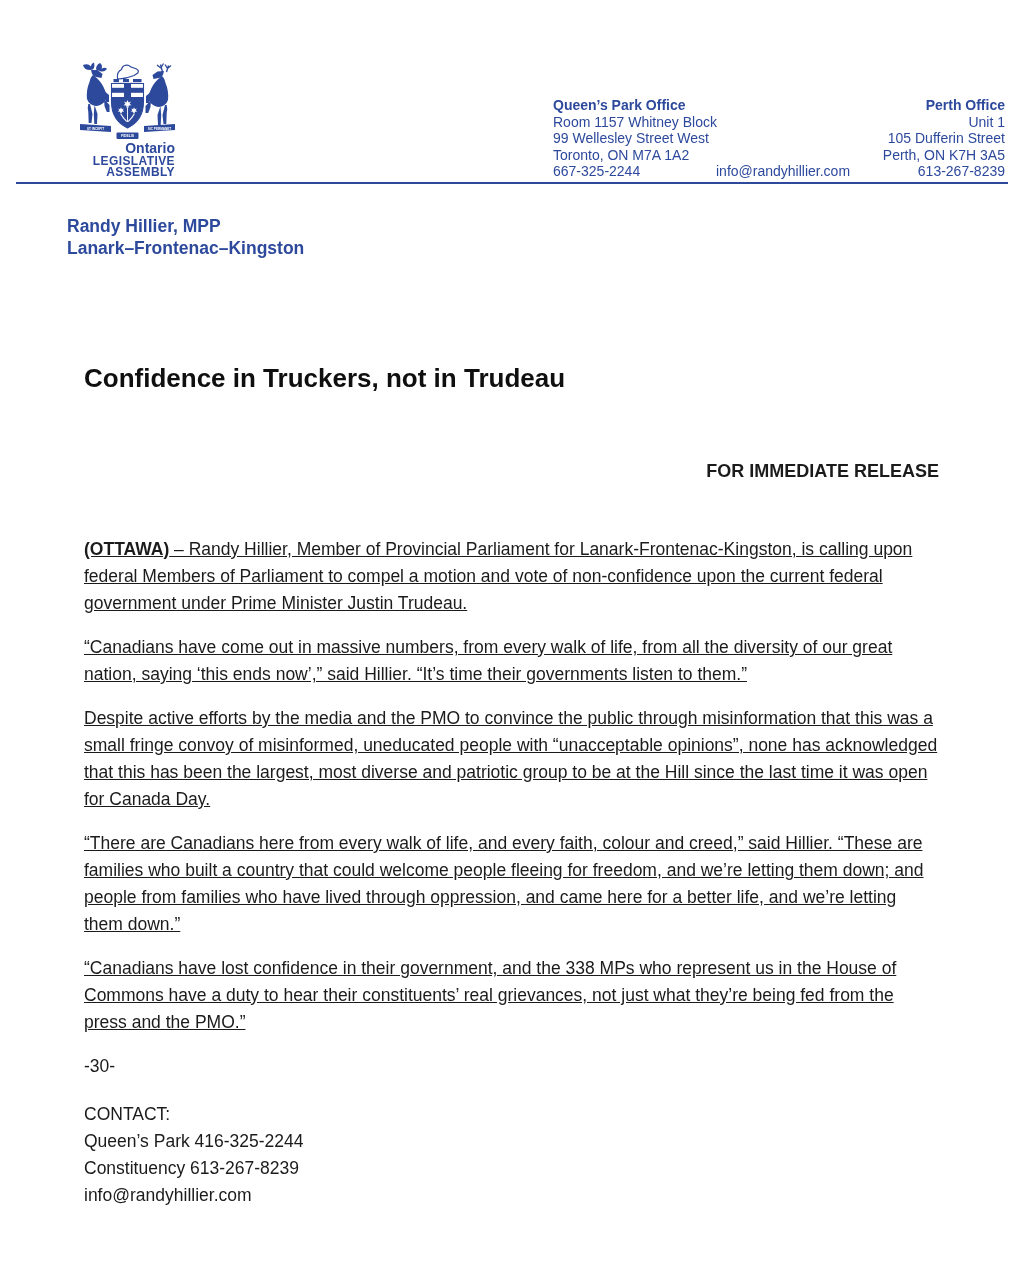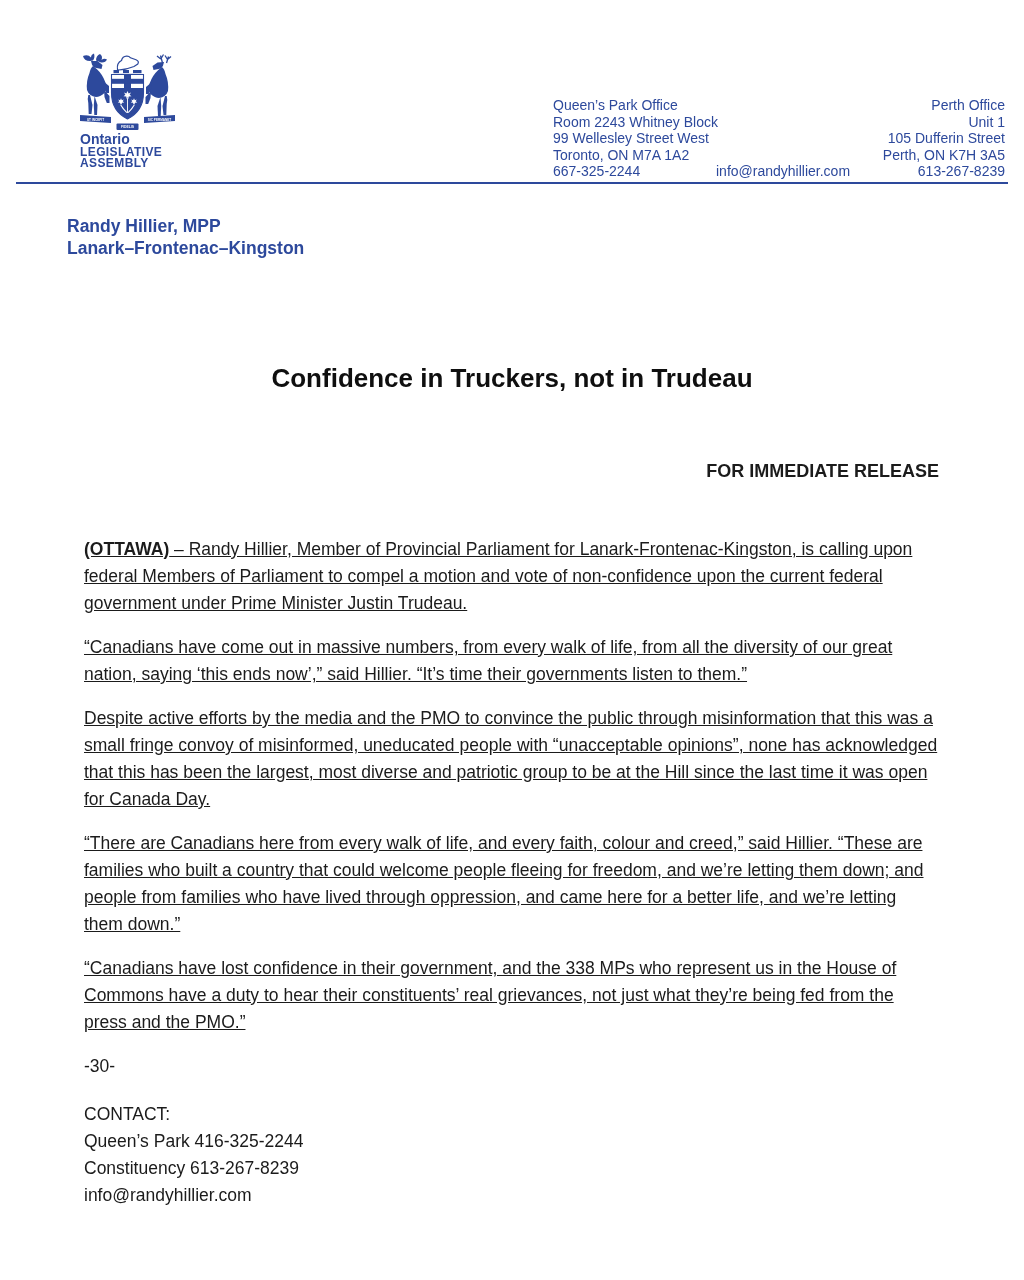--- a/index.html
+++ b/index.html
@@ -9,44 +9,44 @@
     width: 1024px;
     height: 1280px;
     background: #ffffff;
     font-family: "Liberation Sans", sans-serif;
     color: #1b1b1b;
     overflow: hidden;
   }
   
   .logo {
     position: absolute;
-    left: 80px; top: 53px;
+    left: 80px; top: 62px;
     width: 95px;
-    text-align: left;
+    text-align: right;
     color: #2d499c;
   }
   .logo svg { display: block; margin: 0 auto; }
   .org-name {
     font-size: 14px; font-weight: 700; line-height: 15px; margin-top: 1px;
     color: #2d499c;
   }
   .org-sub {
     font-size: 12px; font-weight: 700; line-height: 11px; letter-spacing: 0.4px;
     color: #2d499c;
   }
   .office {
     position: absolute;
     top: 97px;
     color: #2d499c;
     font-size: 14px;
     line-height: 16.5px;
   }
   .office-left { left: 553px; text-align: left; }
   .office-right { right: 19px; text-align: right; }
-  .office-title { font-weight: 400; }
+  .office-title { font-weight: 700; }
   .office-email {
     position: absolute;
     left: 716px; top: 163px;
     color: #2d499c;
     font-size: 14px; line-height: 16.5px;
   }
   .rule {
     position: absolute;
     left: 16px; right: 16px; top: 182px;
     height: 2px;
@@ -58,21 +58,21 @@
     color: #2d499c;
     font-weight: 700;
     font-size: 17.5px;
     line-height: 22px;
   }
   
   .title {
     position: absolute;
     left: 84px; top: 363px;
     width: 856px;
-    text-align: center;
+    text-align: left;
     font-size: 26px;
     font-weight: 700;
     color: #0f0f0f;
   }
   .release-info {
     position: absolute;
     left: 84px; top: 457px;
     width: 855px;
     text-align: right;
     font-size: 18px;
@@ -151,21 +151,21 @@
         <text x="47.5" y="75.3" fill="#ffffff" font-size="3.4" text-anchor="middle" font-weight="bold">FIDELIS</text>
       </g>
     </svg>
     <div class="org-name">Ontario</div>
     <div class="org-sub">LEGISLATIVE</div>
     <div class="org-sub">ASSEMBLY</div>
   </div>
 
   <div class="office office-left">
     <div class="office-title">Queen’s Park Office</div>
-    <div>Room 2243 Whitney Block</div>
+    <div>Room 1157 Whitney Block</div>
     <div>99 Wellesley Street West</div>
     <div>Toronto, ON M7A 1A2</div>
     <div>667-325-2244</div>
   </div>
 
   <div class="office-email">info@randyhillier.com</div>
 
   <div class="office office-right">
     <div class="office-title">Perth Office</div>
     <div>Unit 1</div>

